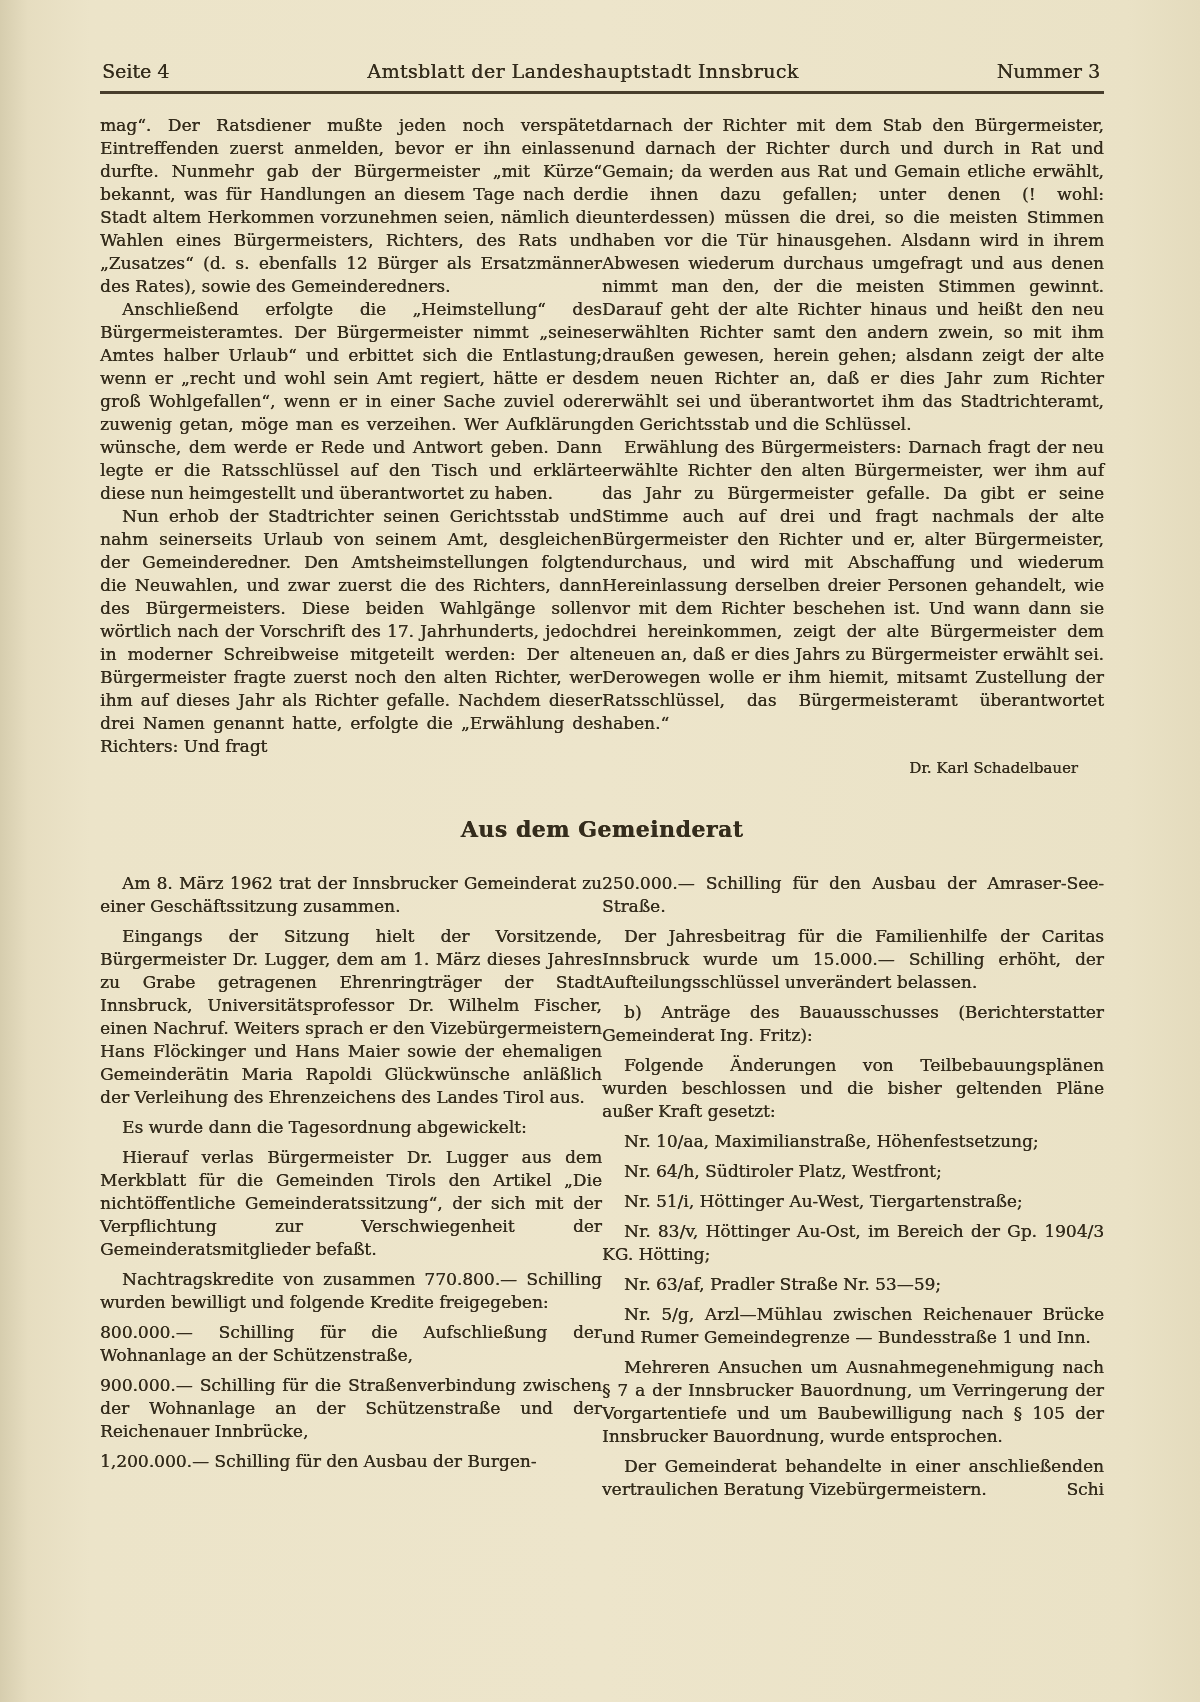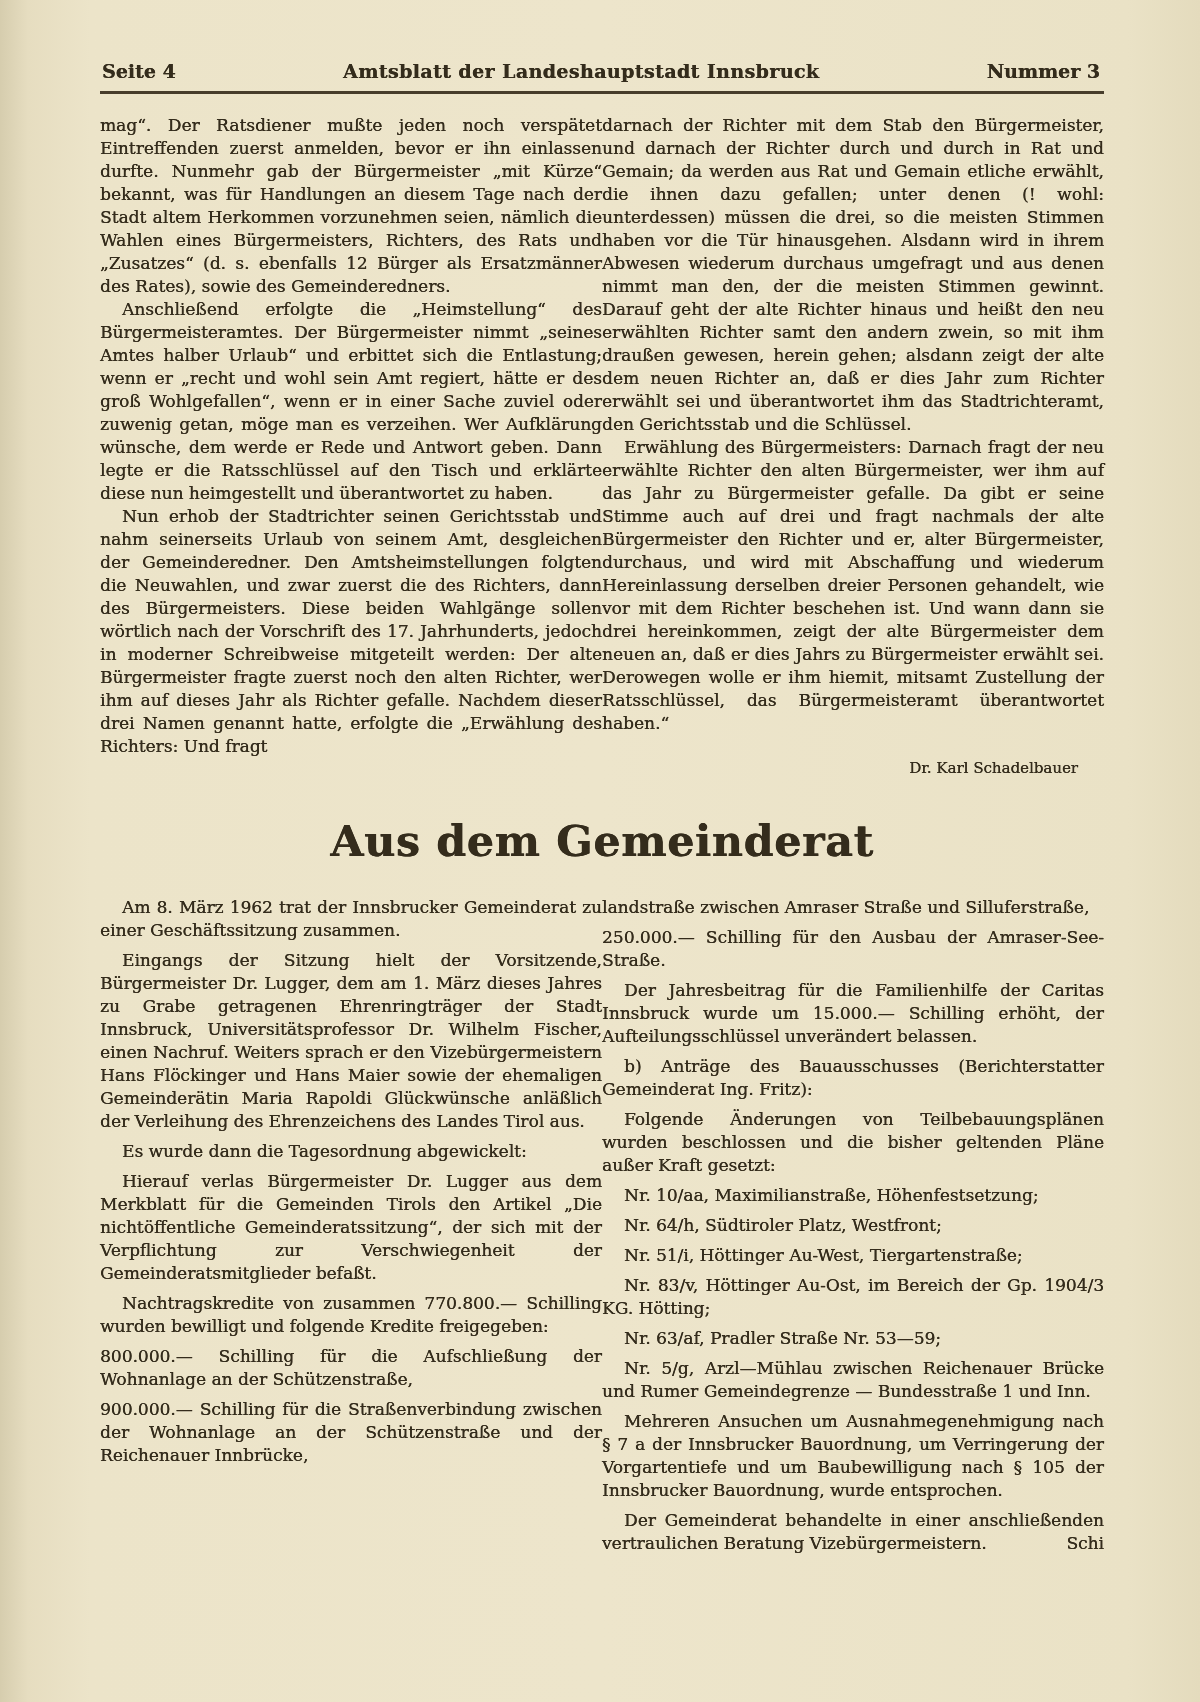--- a/index.html
+++ b/index.html
@@ -9,21 +9,21 @@
     background:
       linear-gradient(90deg, #d6cdae 0px, #e6ddc0 28px, #ece4c9 90px, #ede5cb 50%, #eae2c6 94%, #e4dbbd 100%),
       #ece4c9;
     font-family: "DejaVu Serif", "Liberation Serif", serif;
     color: #342c1c;
     position: relative;
   }
   .page { padding: 60px 96px 0 100px; }
   .masthead {
     display: flex; justify-content: space-between; align-items: baseline;
-    font-weight: bold; font-size: 19px;
+    font-weight: normal; font-size: 19px;
     padding: 0 4px 9px 2px;
     border-bottom: 3px solid #473d2b;
     text-shadow: 0.3px 0 0 currentColor;
   }
   .masthead .mid { letter-spacing: 0.4px; }
   .cols { display: flex; margin-top: 20px; }
   .col {
     flex: 1; min-width: 0;
     text-align: justify;
     font-size: 17px; line-height: 23px;
@@ -31,21 +31,21 @@
   }
   .col p { margin: 0; }
   .col p.ind { text-indent: 22px; }
   .a2 .col p + p { margin-top: 7px; }
   .signature {
     text-align: right; padding-right: 26px; margin-top: 22px;
     font-size: 15px;
   }
   .section-title {
     text-align: center; font-weight: bold;
-    font-size: 43px; letter-spacing: 0.5px;
+    font-size: 22px; letter-spacing: 0.5px;
     margin: 36px 0 30px 0;
     text-shadow: 0.4px 0 0 currentColor;
   }
   .mark { float: right; }
 </style>
 </head>
 <body>
 
 <div class="page">
 
@@ -72,23 +72,23 @@
 
   <div class="cols a2">
     <div class="col">
       <p class="ind">Am 8. März 1962 trat der Innsbrucker Gemeinderat zu einer Geschäftssitzung zusammen.</p>
       <p class="ind">Eingangs der Sitzung hielt der Vorsitzende, Bürgermeister Dr. Lugger, dem am 1. März dieses Jahres zu Grabe getragenen Ehrenringträger der Stadt Innsbruck, Universitätsprofessor Dr. Wilhelm Fischer, einen Nachruf. Weiters sprach er den Vizebürgermeistern Hans Flöckinger und Hans Maier sowie der ehemaligen Gemeinderätin Maria Rapoldi Glückwünsche anläßlich der Verleihung des Ehrenzeichens des Landes Tirol aus.</p>
       <p class="ind">Es wurde dann die Tagesordnung abgewickelt:</p>
       <p class="ind">Hierauf verlas Bürgermeister Dr. Lugger aus dem Merkblatt für die Gemeinden Tirols den Artikel „Die nichtöffentliche Gemeinderatssitzung“, der sich mit der Verpflichtung zur Verschwiegenheit der Gemeinderatsmitglieder befaßt.</p>
       <p class="ind">Nachtragskredite von zusammen 770.800.— Schilling wurden bewilligt und folgende Kredite freigegeben:</p>
       <p>800.000.— Schilling für die Aufschließung der Wohnanlage an der Schützenstraße,</p>
       <p>900.000.— Schilling für die Straßenverbindung zwischen der Wohnanlage an der Schützenstraße und der Reichenauer Innbrücke,</p>
+      <p>1,200.000.— Schilling für den Ausbau der Burgen-</p>
     </div>
     <div class="col">
-      <p>landstraße zwischen Amraser Straße und Silluferstraße,</p>
       <p>250.000.— Schilling für den Ausbau der Amraser-See-Straße.</p>
       <p class="ind">Der Jahresbeitrag für die Familienhilfe der Caritas Innsbruck wurde um 15.000.— Schilling erhöht, der Aufteilungsschlüssel unverändert belassen.</p>
       <p class="ind">b) Anträge des Bauausschusses (Berichterstatter Gemeinderat Ing. Fritz):</p>
       <p class="ind">Folgende Änderungen von Teilbebauungsplänen wurden beschlossen und die bisher geltenden Pläne außer Kraft gesetzt:</p>
       <p class="ind">Nr. 10/aa, Maximilianstraße, Höhenfestsetzung;</p>
       <p class="ind">Nr. 64/h, Südtiroler Platz, Westfront;</p>
       <p class="ind">Nr. 51/i, Höttinger Au-West, Tiergartenstraße;</p>
       <p class="ind">Nr. 83/v, Höttinger Au-Ost, im Bereich der Gp. 1904/3 KG. Hötting;</p>
       <p class="ind">Nr. 63/af, Pradler Straße Nr. 53—59;</p>
       <p class="ind">Nr. 5/g, Arzl—Mühlau zwischen Reichenauer Brücke und Rumer Gemeindegrenze — Bundesstraße 1 und Inn.</p>

